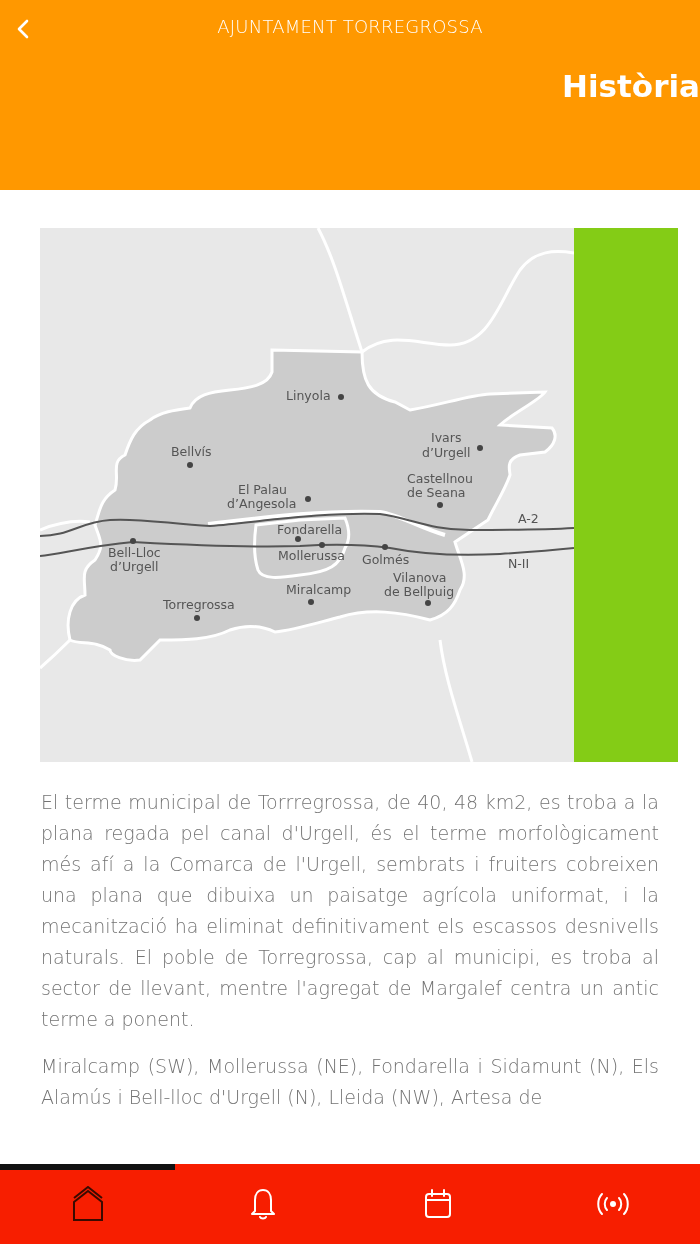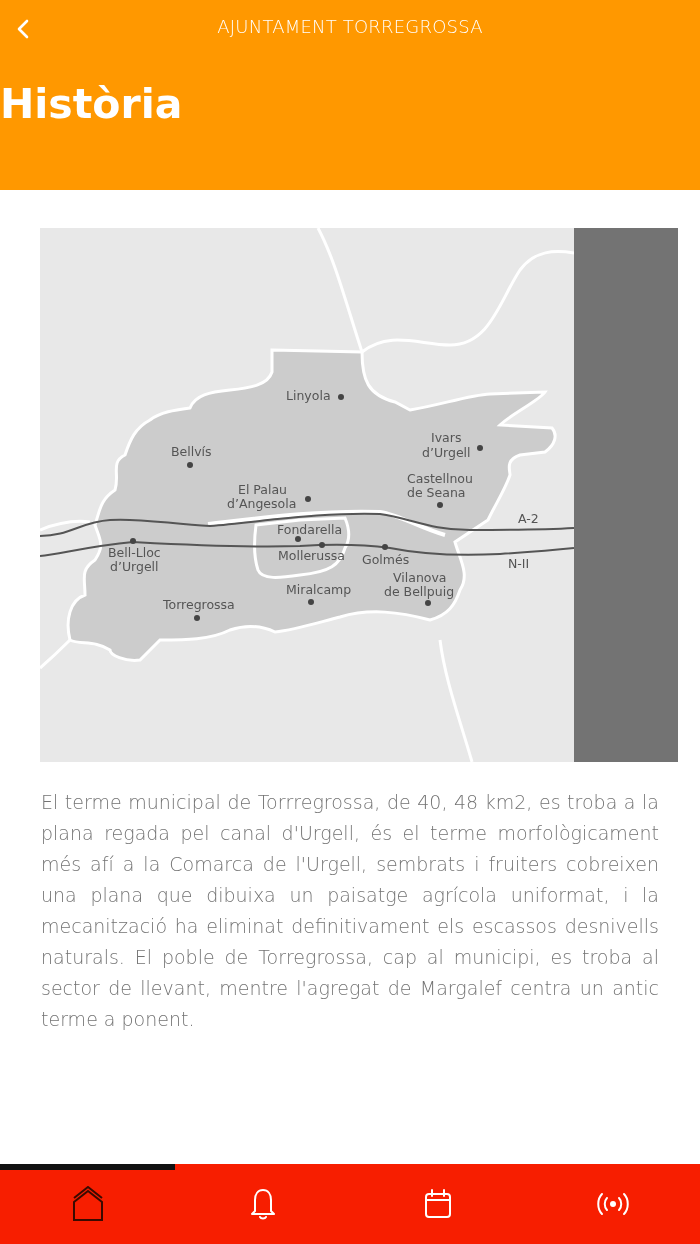--- a/index.html
+++ b/index.html
@@ -13,31 +13,31 @@
   .back-btn {
     position: absolute; left: 8px; top: 14px; width: 30px; height: 30px;
     display: flex; align-items: center; justify-content: center; cursor: pointer;
   }
   .app-title {
     position: absolute; left: 0; top: 16px; width: 700px; text-align: center;
     color: #ffffff; font-size: 18px; letter-spacing: 0.2px;
     font-family: "DejaVu Sans", sans-serif; font-weight: 300;
   }
   .page-title {
-    position: absolute; left: 0; top: 80px; width: 700px; text-align: left;
-    color: #ffffff; font-size: 41px; font-weight: bold;
+    position: absolute; left: 0; top: 68px; width: 700px; text-align: right;
+    color: #ffffff; font-size: 31px; font-weight: bold;
     font-family: "DejaVu Sans", sans-serif;
   }
 
   .content {
     position: absolute; left: 0; top: 190px; width: 700px; height: 974px; overflow: hidden;
   }
   .map {
     position: absolute; left: 40px; top: 38px; width: 638px; height: 534px;
-    background: #737373;
+    background: #84cc16;
     text-align: right;
   }
   .map svg { display: block; }
 
   .article {
     position: absolute; left: 41px; top: 597px; width: 618px;
     font-family: "DejaVu Sans", sans-serif; color: #737373;
     font-size: 19px; line-height: 31px; font-weight: 300;
   }
   .article p { text-align: justify; margin-bottom: 16px; }
@@ -121,20 +121,21 @@
         <text x="286" y="594">Miralcamp</text>
         <text x="163" y="609">Torregrossa</text>
         <text x="518" y="523">A-2</text>
         <text x="508" y="568">N-II</text>
       </g>
     </svg>
   </div>
 
   <div class="article">
     <p>El terme municipal de Torrregrossa, de 40, 48 km2, es troba a la plana regada pel canal d'Urgell, és el terme morfològicament més afí a la Comarca de l'Urgell, sembrats i fruiters cobreixen una plana que dibuixa un paisatge agrícola uniformat, i la mecanització ha eliminat definitivament els escassos desnivells naturals. El poble de Torregrossa, cap al municipi, es troba al sector de llevant, mentre l'agregat de Margalef centra un antic terme a ponent.</p>
+    <p>Miralcamp (SW), Mollerussa (NE), Fondarella i Sidamunt (N), Els Alamús i Bell-lloc d'Urgell (N), Lleida (NW), Artesa de</p>
   </div>
 </div>
 
 <div class="bottom-nav">
   <div class="nav-item" style="left:0">
     <svg width="34" height="36" viewBox="0 0 34 36">
       <polyline points="3,12 17,1 31,12" fill="none" stroke="#3a0a00" stroke-width="2"></polyline>
       <path d="M3,16 L17,5 L31,16 L31,34 L3,34 Z" fill="none" stroke="#3a0a00" stroke-width="2" stroke-linejoin="miter"></path>
     </svg>
   </div>

